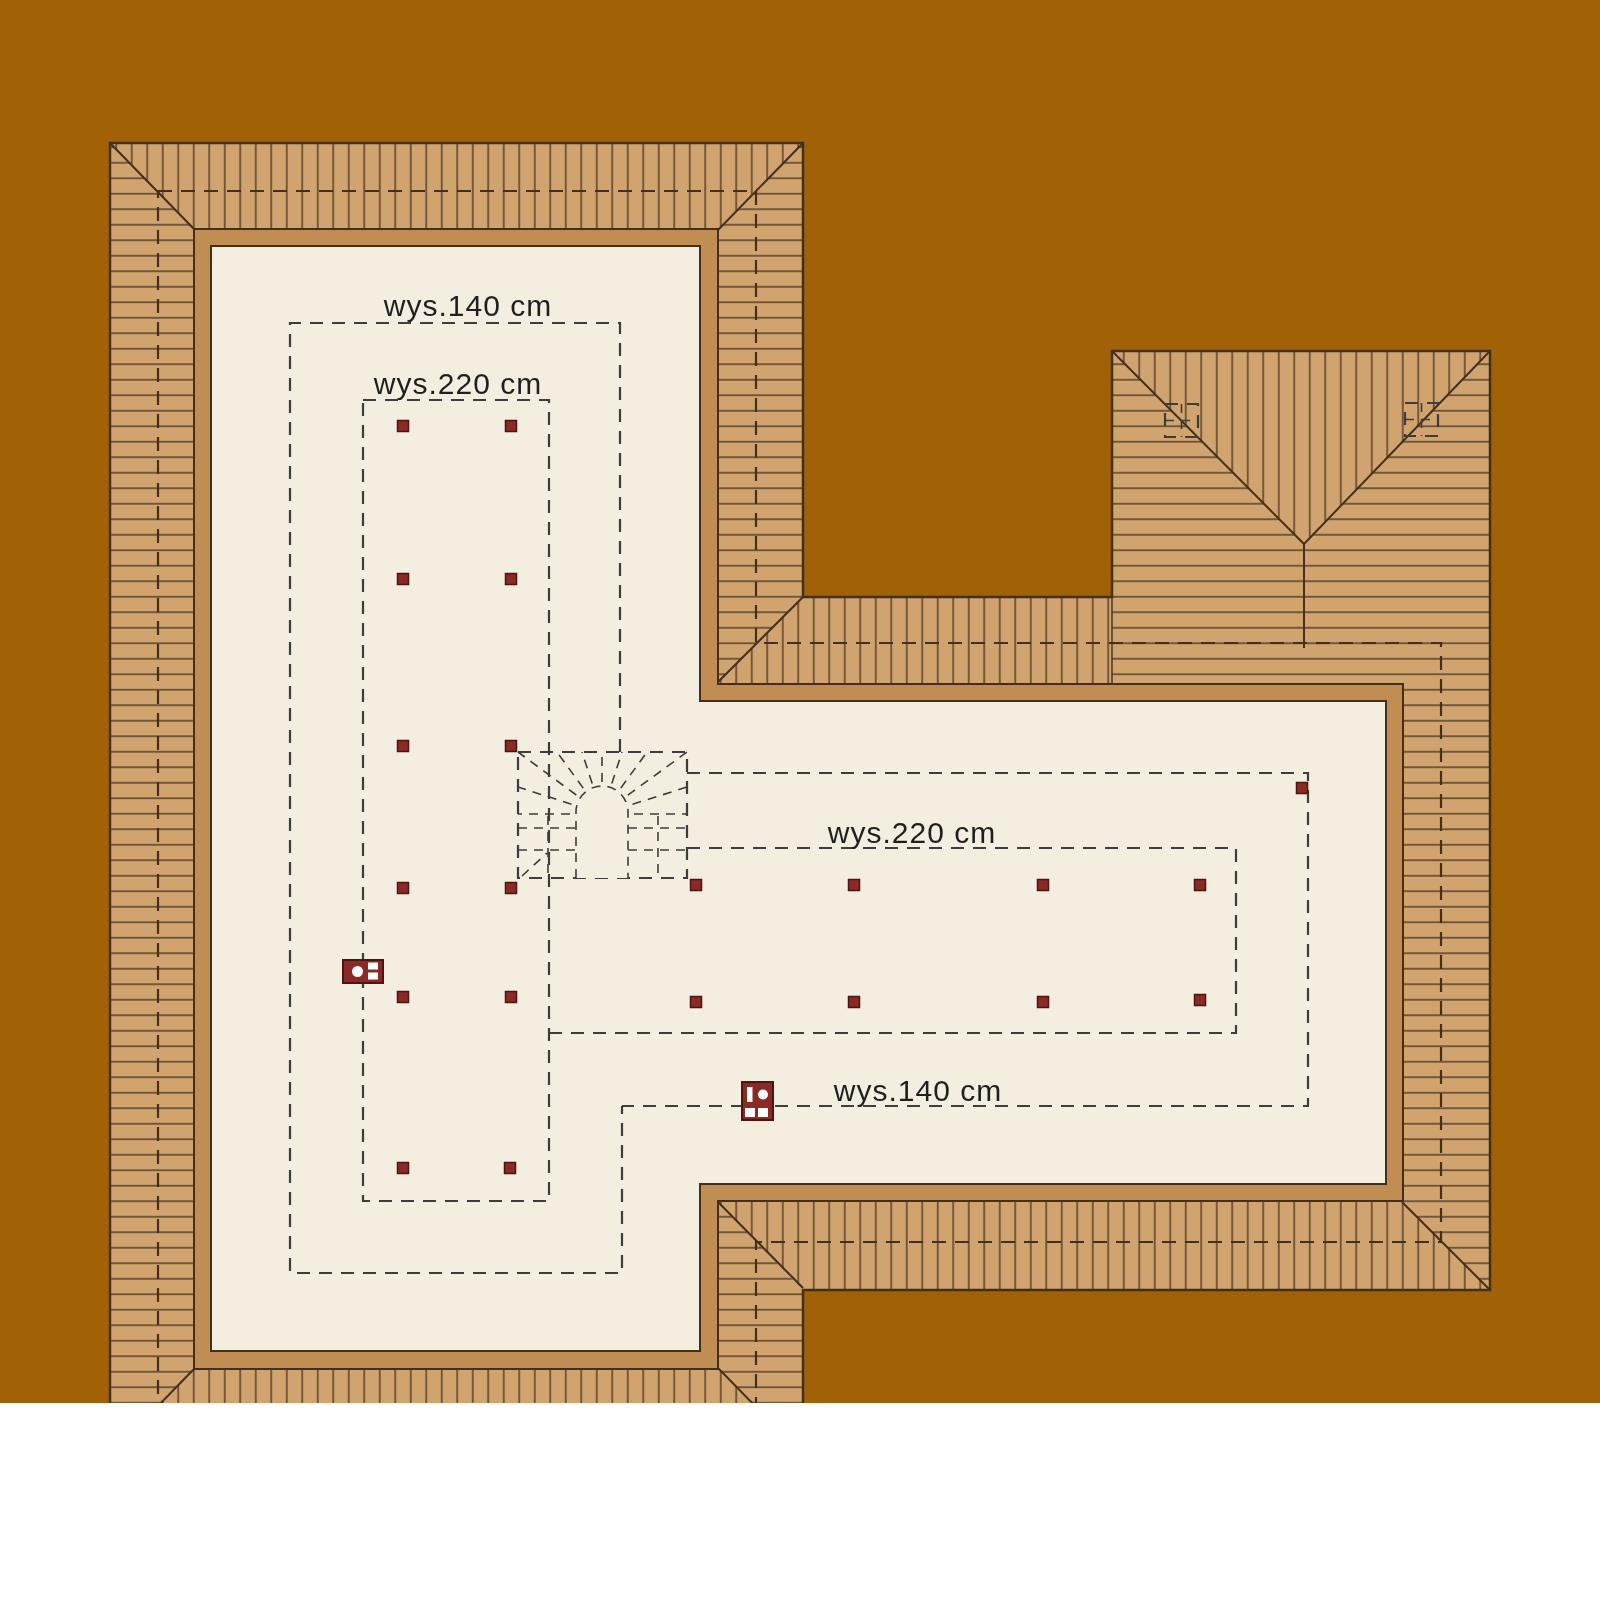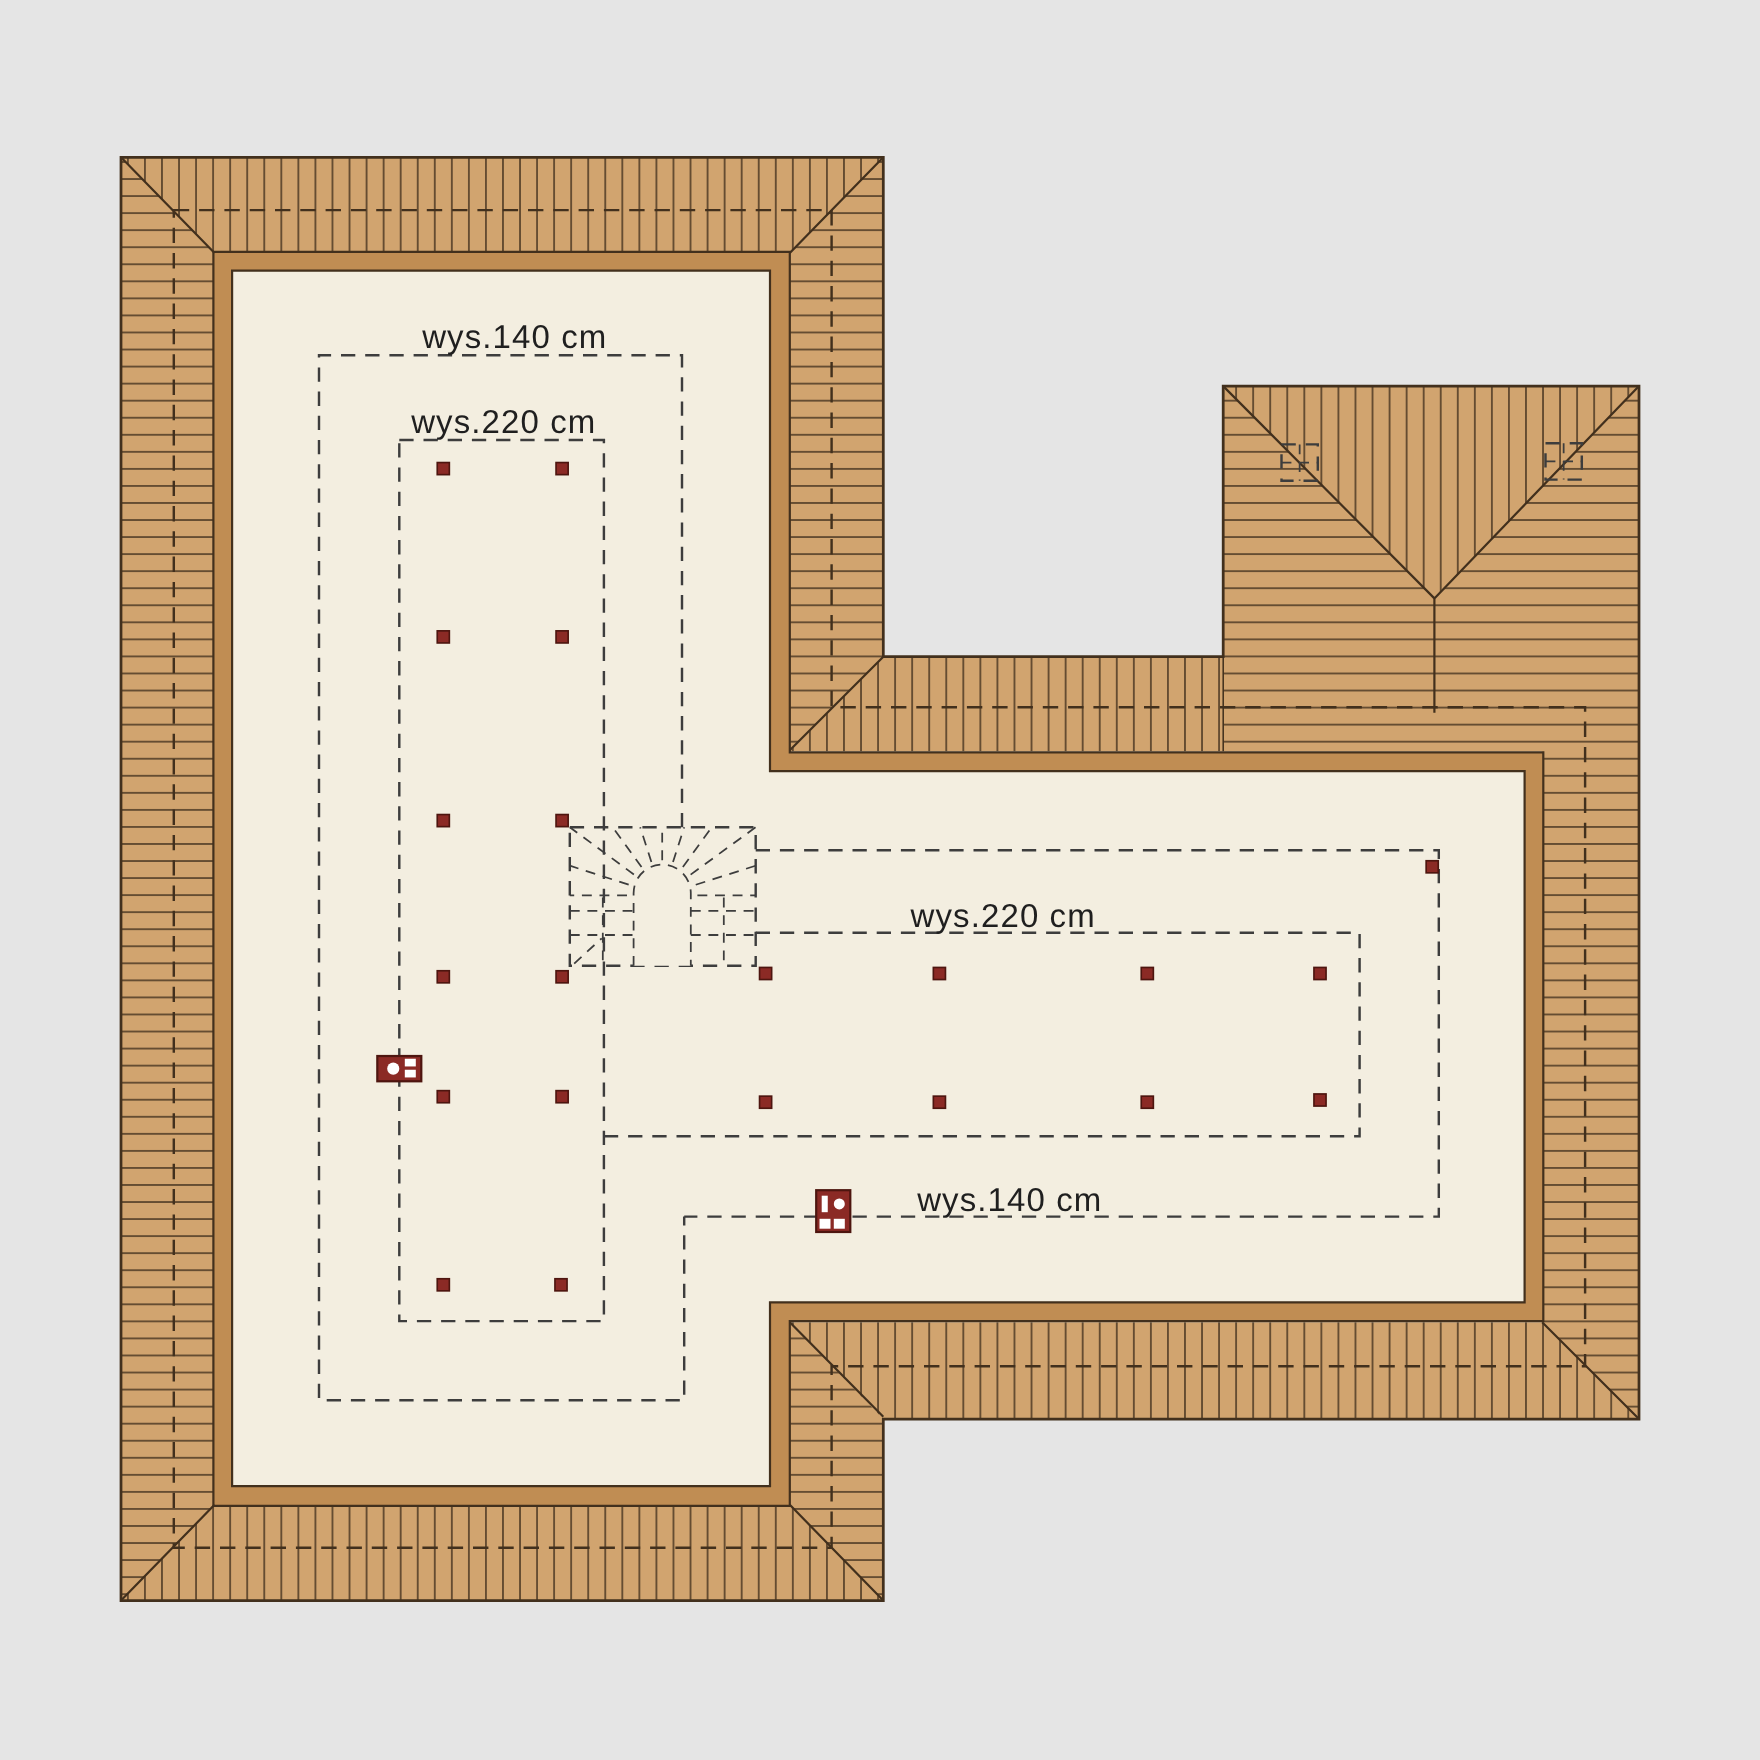--- a/index.html
+++ b/index.html
@@ -1,20 +1,20 @@
 <!DOCTYPE html>
 <html style="--roof: #d1a46f; --wall: #c08d53; --floor: #f3eee0; --line: #42301d; --dash: #3d3d3d; --post: #8b2a25; --post-border: #4d150f; --cut: #ffffff; --text: #1f1f1f;"><head>
 <meta charset="utf-8">
 <style>
   :root{
     --roof:#d1a46f; --wall:#c08d53; --floor:#f3eee0; --line:#42301d;
     --dash:#3d3d3d; --post:#8b2a25; --post-border:#4d150f; --cut:#ffffff; --text:#1f1f1f;
   }
   html,body{margin:0;padding:0;background:#ffffff;}
-  .stage{width:1600px;height:1600px;position:relative;background:#e5e5e5;}
+  .stage{width:1600px;height:1403px;position:relative;background:#a16207;}
   svg{display:block;}
   .pat-bg{fill:var(--roof);}
   .pat-line{stroke:var(--line);stroke-width:1.3;}
   .roofpoly{stroke:none;}
   .wallpoly{fill:var(--wall);stroke:var(--line);stroke-width:2;}
   .floorpoly{fill:var(--floor);stroke:var(--line);stroke-width:2;}
   .outline{fill:none;stroke:var(--line);stroke-width:2.5;stroke-linejoin:miter;}
   .ridge{fill:none;stroke:var(--line);stroke-width:2;}
   .ridge-thin{fill:none;stroke:var(--line);stroke-width:1.4;}
   .eave{fill:none;stroke:var(--line);stroke-width:2.2;stroke-dasharray:14 9;}

